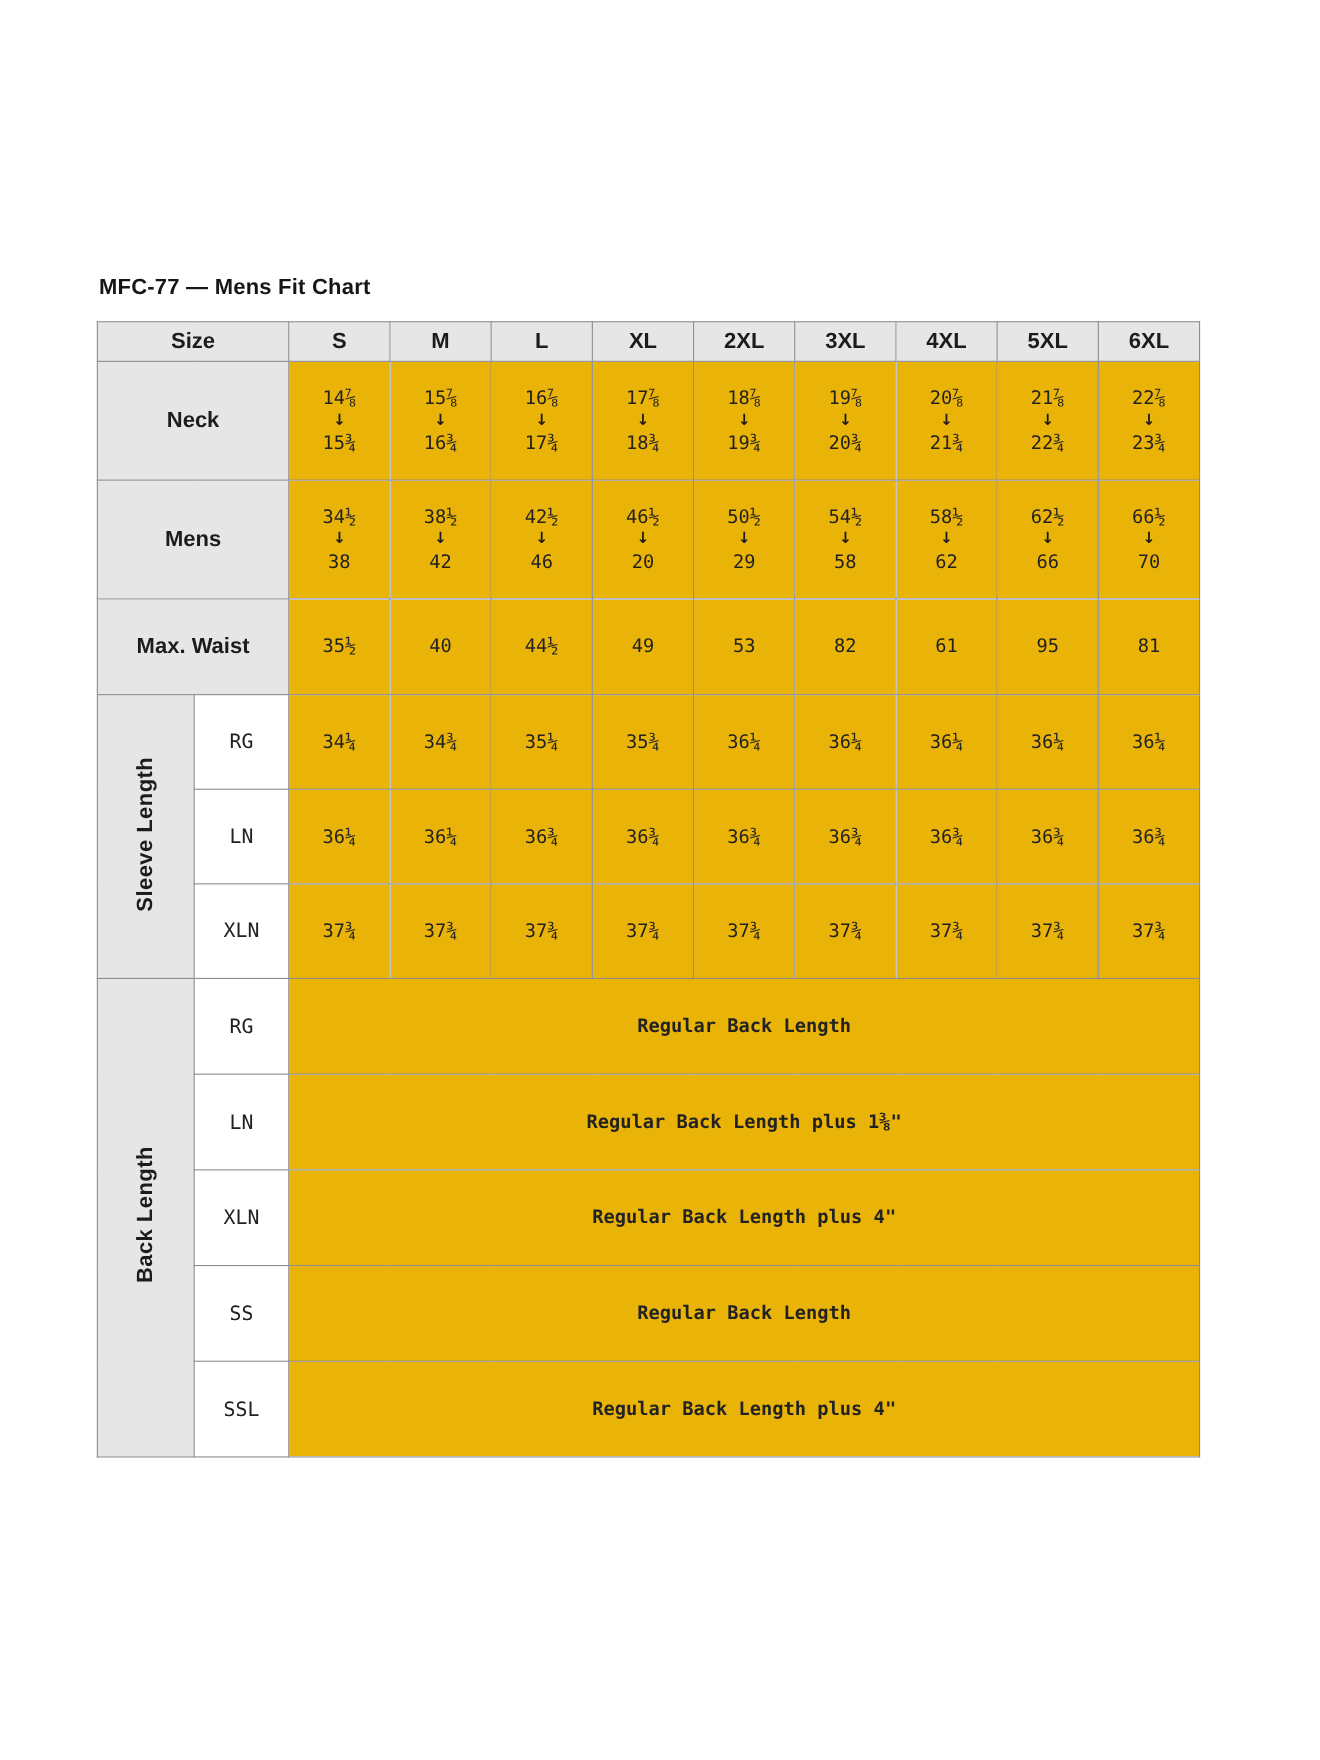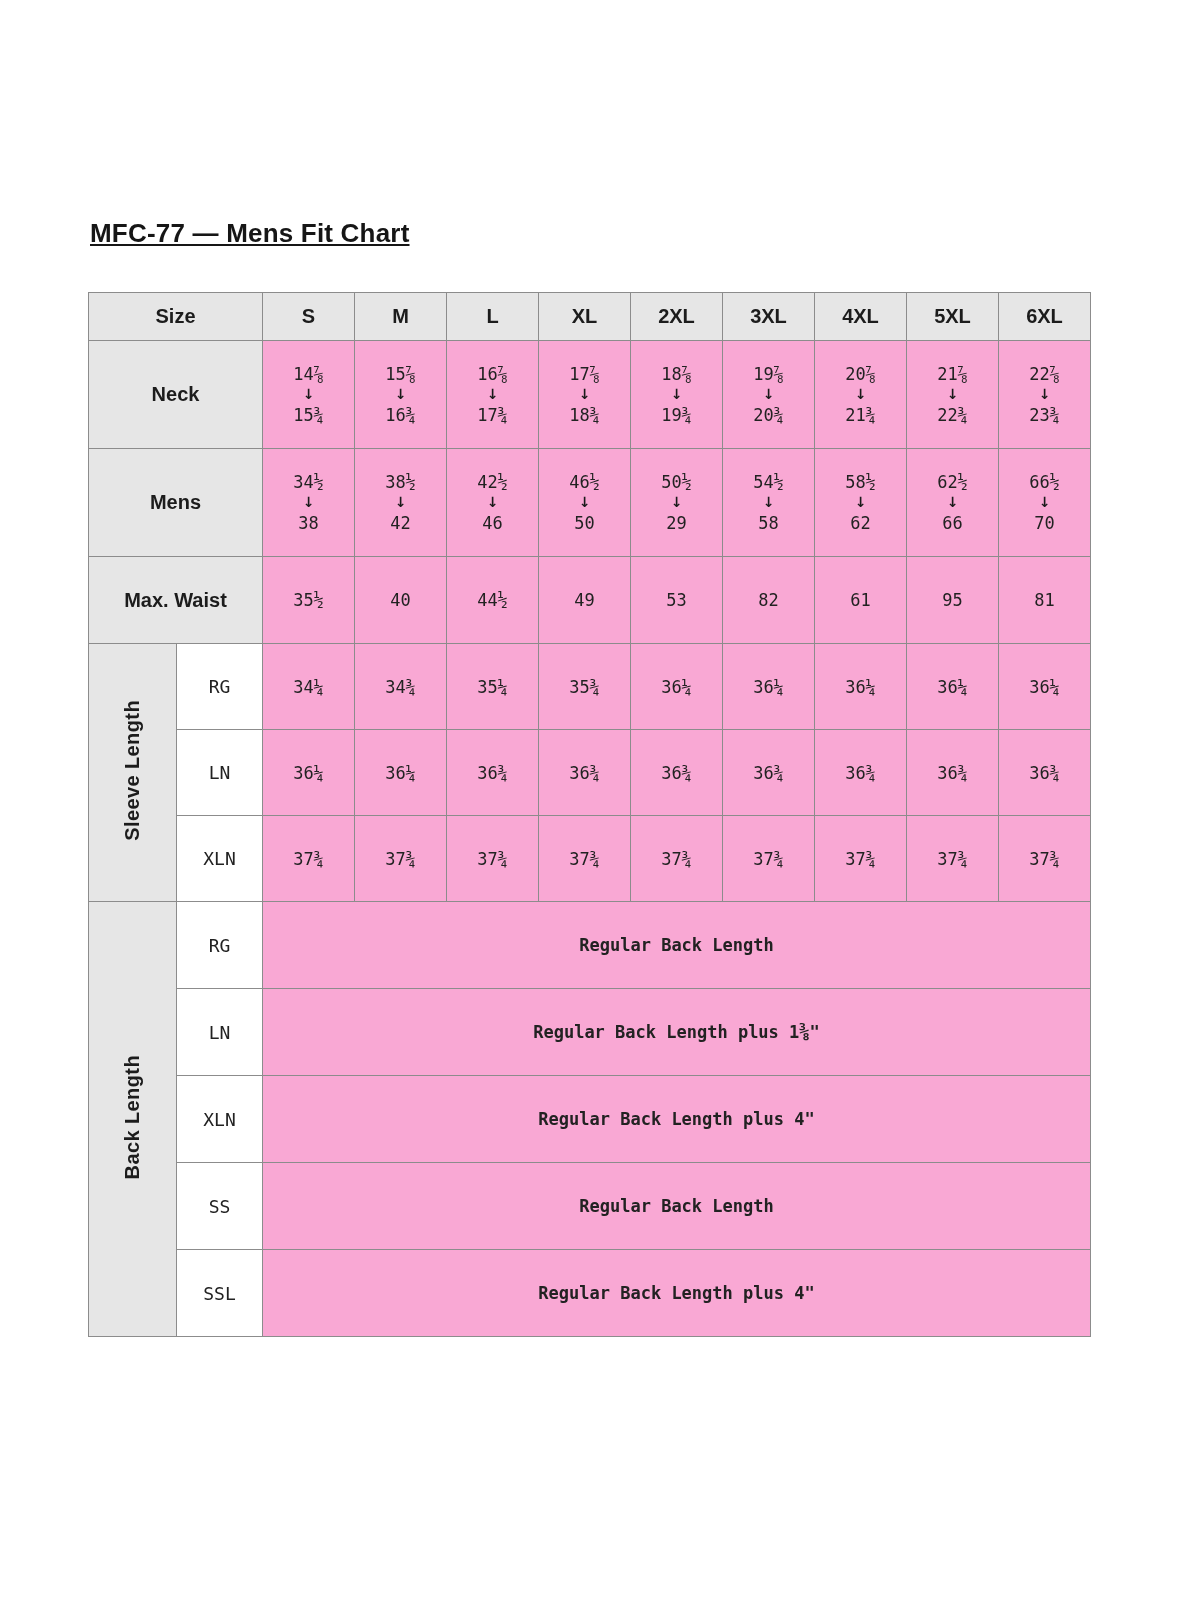--- a/index.html
+++ b/index.html
@@ -7,26 +7,25 @@
   body {
     width: 1200px; height: 1600px;
     font-family: "Liberation Sans", sans-serif;
     color: #1a1a1a;
     position: relative;
   }
   .page { position: absolute; inset: 0; background: #fff; }
 
   .title {
     position: absolute;
-    left: 90px; top: 218px;
-    font-size: 26px;
+    left: 90px; top: 250px;
+    font-size: 20px;
     font-weight: bold;
     letter-spacing: 0.2px;
     color: #161616;
-    text-decoration: underline;
   }
 
   table.fit-table {
     position: absolute;
     left: 88px; top: 292px;
     border-collapse: collapse;
     table-layout: fixed;
     border: 1px solid #6f6f6f;
   }
   .fit-table th, .fit-table td {
@@ -48,28 +47,28 @@
   }
   .fit-table th.sub {
     background: #ffffff;
     font-family: "DejaVu Sans Mono", "DejaVu Sans", monospace;
     font-weight: normal;
     font-size: 18px;
     color: #222;
     margin-left: 37px;
   }
   .fit-table td.data {
-    background: #f9a8d4;
+    background: #eab308;
     font-family: "DejaVu Sans Mono", "DejaVu Sans", monospace;
     font-size: 17px;
     color: #222;
   }
   .fit-table td.desc { font-size: 17px; font-weight: bold; }
 
-  .row-header { height: 48px; }
+  .row-header { height: 36px; }
   .row-neck   { height: 108px; }
   .row-chest  { height: 108px; }
   .row-waist  { height: 87px; }
   .sleeve-row { height: 86px; }
   .back-row   { height: 87px; }
 
   .val { line-height: 1.45; font-size: 17px; }
   .arrow {
     font-family: "DejaVu Sans", sans-serif;
     font-size: 14px;
@@ -183,21 +182,21 @@
             <div class="val">42</div>
           </td>
           <td class="data">
             <div class="val">42½</div>
             <div class="arrow">↓</div>
             <div class="val">46</div>
           </td>
           <td class="data">
             <div class="val">46½</div>
             <div class="arrow">↓</div>
-            <div class="val">50</div>
+            <div class="val">20</div>
           </td>
           <td class="data">
             <div class="val">50½</div>
             <div class="arrow">↓</div>
             <div class="val">29</div>
           </td>
           <td class="data">
             <div class="val">54½</div>
             <div class="arrow">↓</div>
             <div class="val">58</div>

